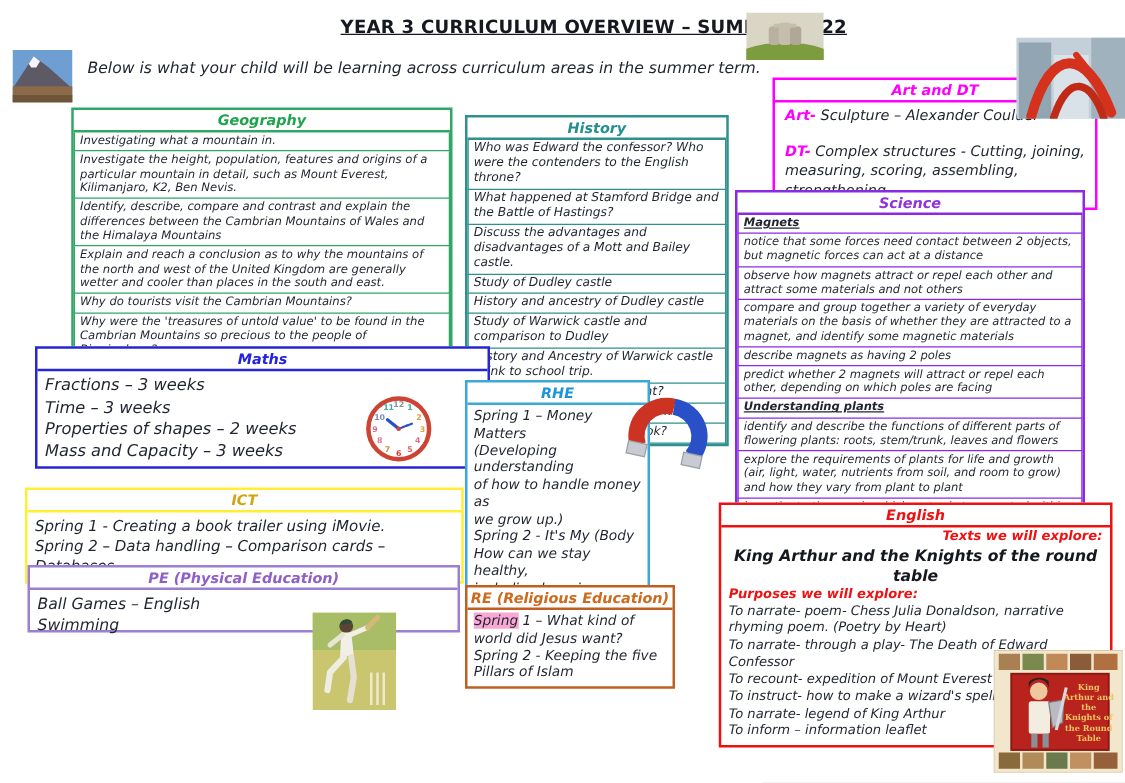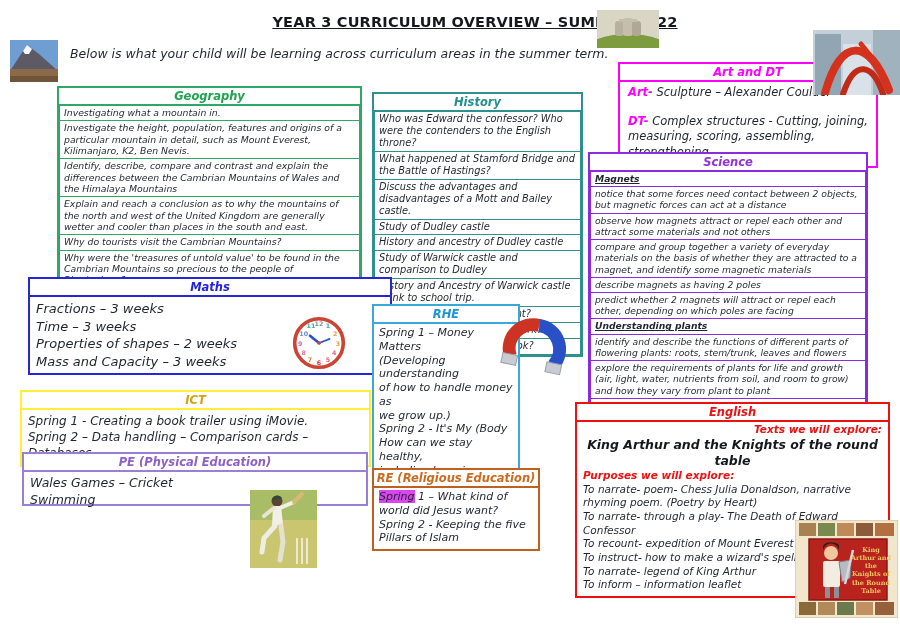--- a/index.html
+++ b/index.html
@@ -230,21 +230,21 @@
     <div class="box-heading" style="color: rgb(210, 164, 16);">ICT</div>
     <div class="freeform">
         <div>Spring 1 -  Creating a book trailer using iMovie.</div>
         <div>Spring 2 – Data handling – Comparison cards – Databases.</div>
       </div>
   </div>
 
   <div class="box" id="pe-box" style="border-color: rgb(155, 127, 212);">
     <div class="box-heading" style="color: rgb(143, 95, 200);">PE (Physical Education)</div>
     <div class="freeform">
-        <div>Wales Games – Cricket</div>
+        <div>Ball Games – English</div>
         <div>Swimming</div>
       </div>
   </div>
 
   <svg class="illus" id="cricket-photo" width="67" height="78" viewBox="0 0 67 78">
     <rect width="67" height="78" fill="#c9c66f"></rect>
     <rect y="0" width="67" height="30" fill="#a9bd66"></rect>
     <g stroke="#efe9d2" stroke-width="2">
       <line x1="47" y1="48" x2="47" y2="74"></line>
       <line x1="52" y1="48" x2="52" y2="74"></line>
@@ -256,21 +256,21 @@
     <path d="M30,18 L44,12" stroke="#f2f0e6" stroke-width="4" stroke-linecap="round"></path>
     <path d="M24,18 L14,26" stroke="#e8e4d6" stroke-width="4" stroke-linecap="round"></path>
     <path d="M44,12 L52,4" stroke="#d8b87a" stroke-width="4" stroke-linecap="round"></path>
     <path d="M25,36 L14,48 L12,62" stroke="#efede2" stroke-width="5" fill="none" stroke-linecap="round"></path>
     <path d="M31,36 L33,52 L30,70" stroke="#e4e0d2" stroke-width="5" fill="none" stroke-linecap="round"></path>
   </svg>
 
   <div class="box" id="re-box" style="border-color: rgb(192, 96, 32);">
     <div class="box-heading" style="color: rgb(205, 106, 30);">RE (Religious Education)</div>
     <div class="freeform">
-      <div><span class="hl" style="background-color: #d946ef;">Spring</span><span style="white-space:pre-line"> 1 –   What kind of
+      <div><span class="hl" style="background-color: #f9a8d4;">Spring</span><span style="white-space:pre-line"> 1 –   What kind of
 world did Jesus want?</span></div>
       <div>Spring 2 -   Keeping the five
 Pillars of Islam</div>
     </div>
   </div>
 
   <div class="box" id="eng-box" style="border-color: rgb(238, 17, 17);">
     <div class="box-heading" style="color: rgb(238, 17, 17);">English</div>
     <div class="freeform">
       <div class="eng-center" style="color: rgb(238, 17, 17);">Texts we will explore:</div>

